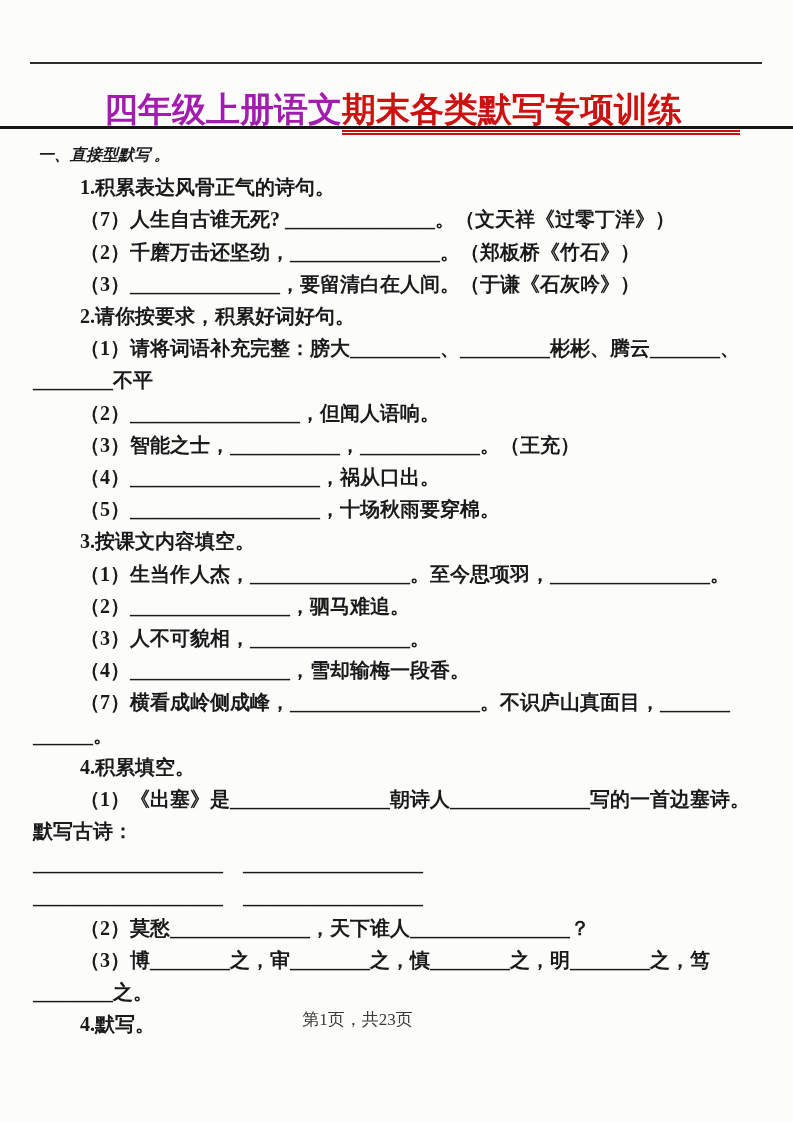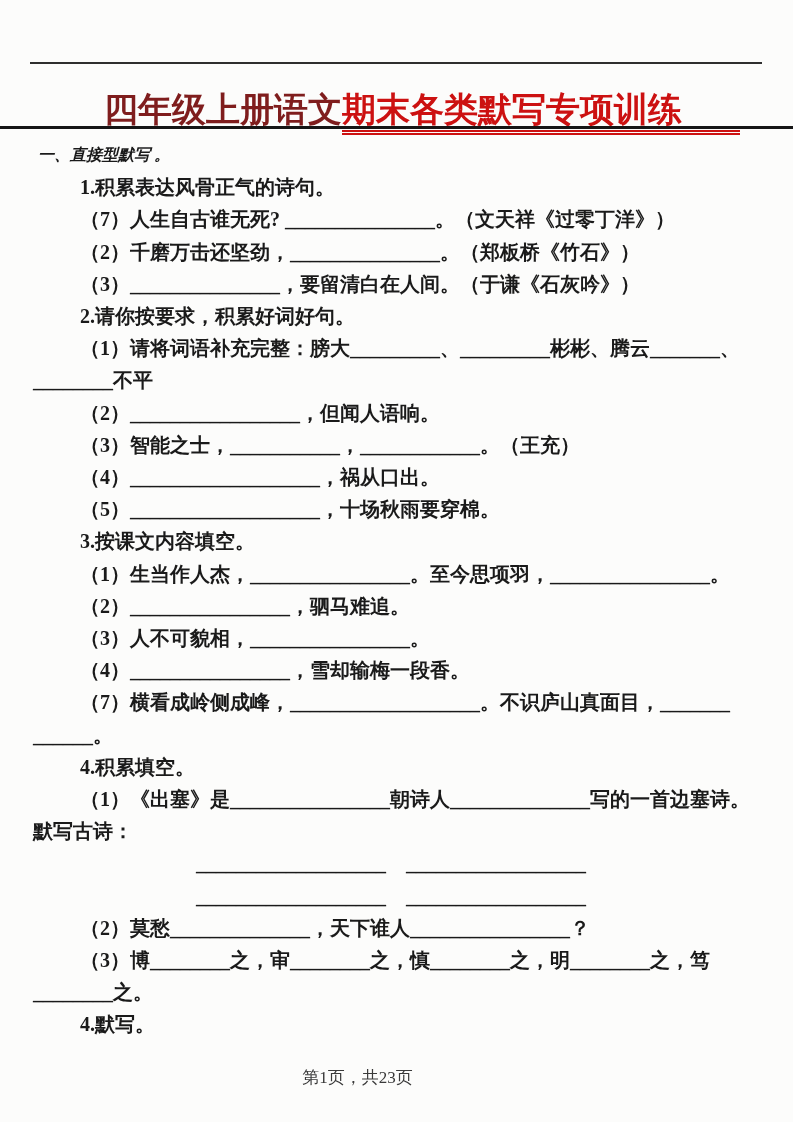--- a/index.html
+++ b/index.html
@@ -14,21 +14,21 @@
   }
   .top-rule{
     position:absolute;left:30px;top:62px;
     width:732px;height:2px;background:#2e2e2e;
   }
   .title{
     position:absolute;left:104px;top:66px;
     font-size:34px;font-weight:bold;
     white-space:nowrap;line-height:1.25;
   }
-  .title .t-black{color:#7f1d1d;text-align:center;}
+  .title .t-black{color:#a21caf;text-align:center;}
   .title .t-red{
     color:var(--accent,#cc1111);
     border-bottom:5px double var(--accent,#cc1111);
     padding-right:58px;
     padding-bottom:2px;
   }
   .mid-rule{
     position:absolute;left:0;top:126px;
     width:793px;height:3px;background:#161616;
   }
@@ -39,23 +39,23 @@
     line-height:32.2px;
     color:#1a1a1a;
   }
   .body-text p{
     margin:0;
     white-space:pre;
     text-indent:47px;
   }
   .body-text p.sec{text-indent:5px;font-size:16px;font-style:italic;}
   .body-text p.flush{text-indent:0;font-family:Liberation Serif, serif;}
-  .body-text p.poem{text-indent:0;margin-left:163px;}
+  .body-text p.poem{text-indent:0;}
   .footer{
-    position:absolute;left:0;top:1066px;width:715px;
+    position:absolute;left:0;top:1008px;width:715px;
     text-align:center;
     font-size:17px;font-weight:normal;color:#3a3a3a;
   }
 </style>
 </head>
 <body>
 
 <div class="page" style="--accent: #cc1111;">
 
   <div class="top-rule"></div>

